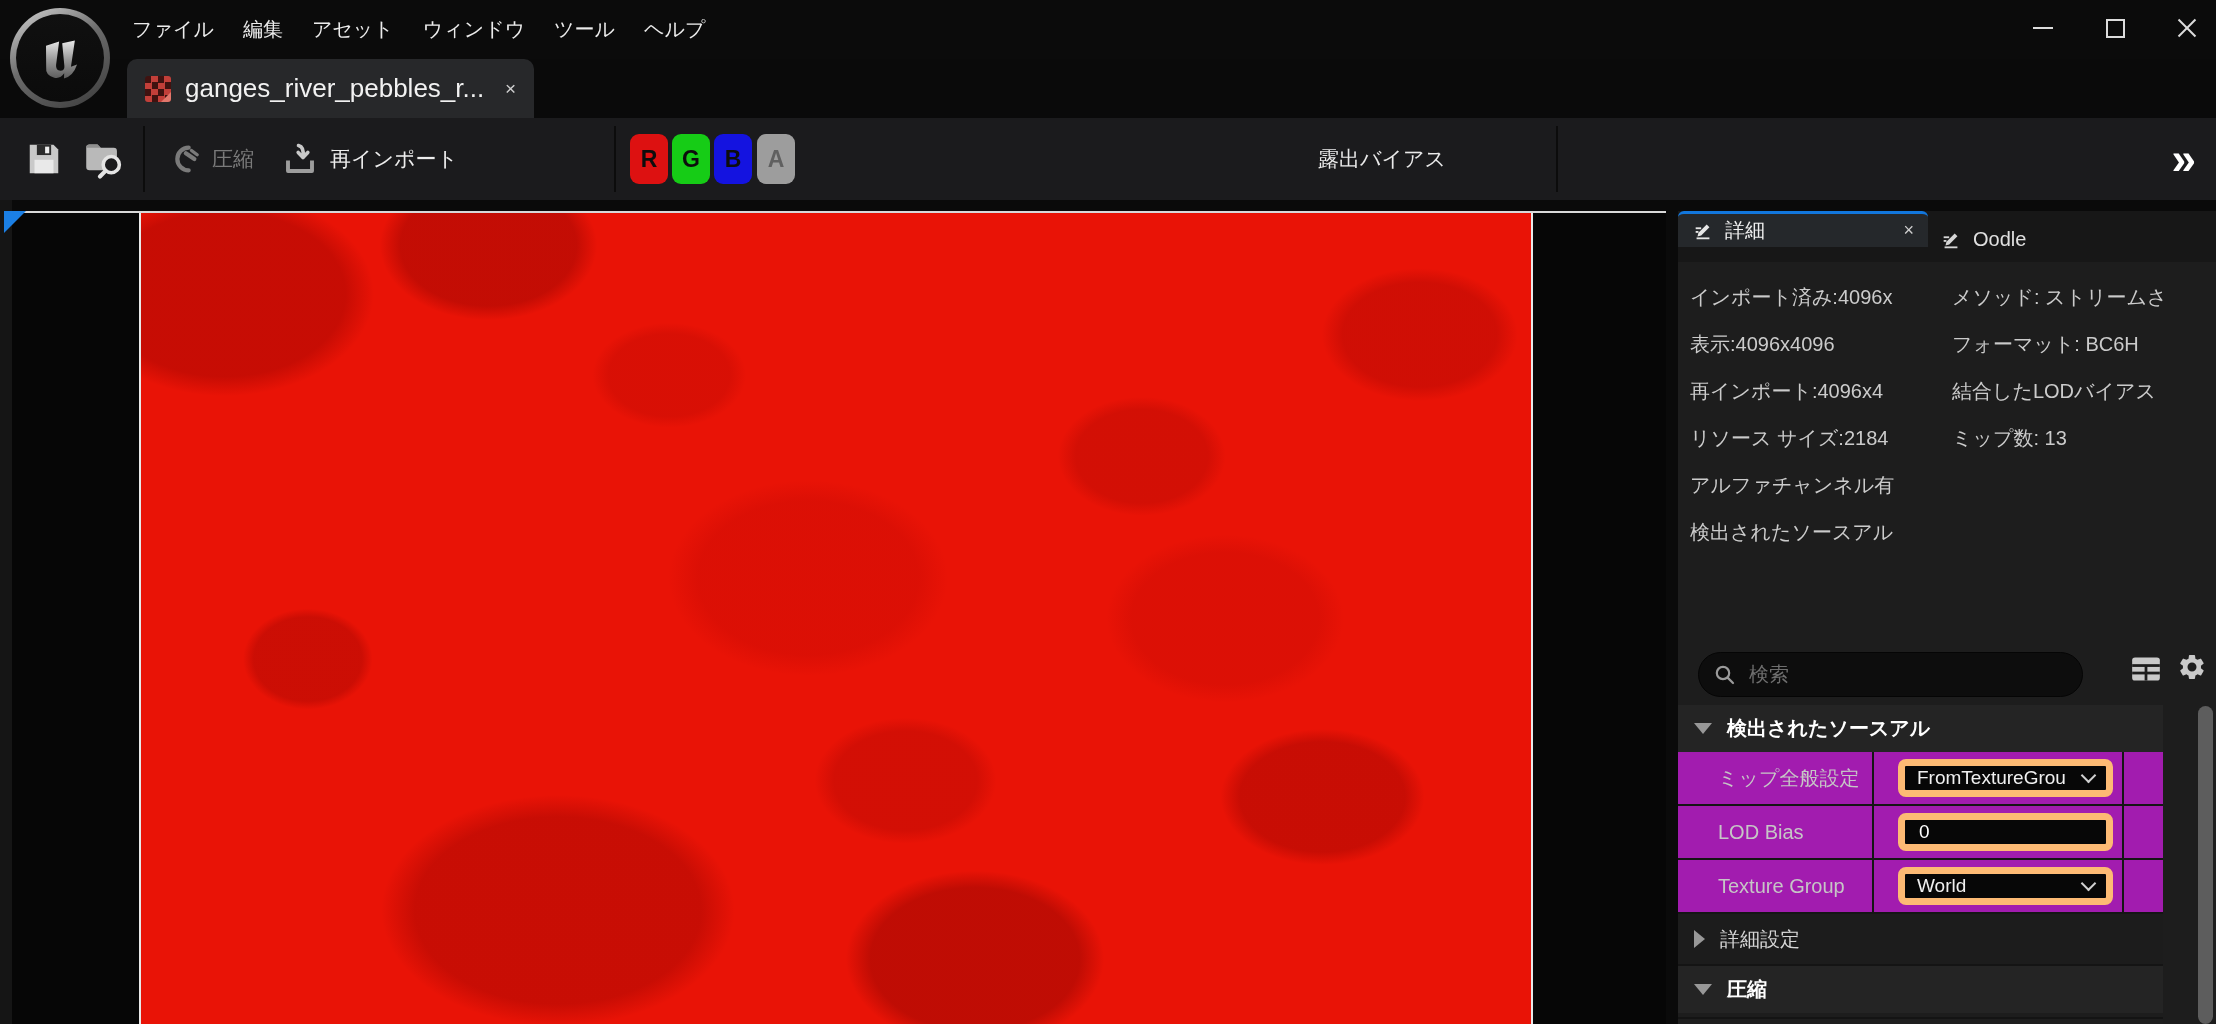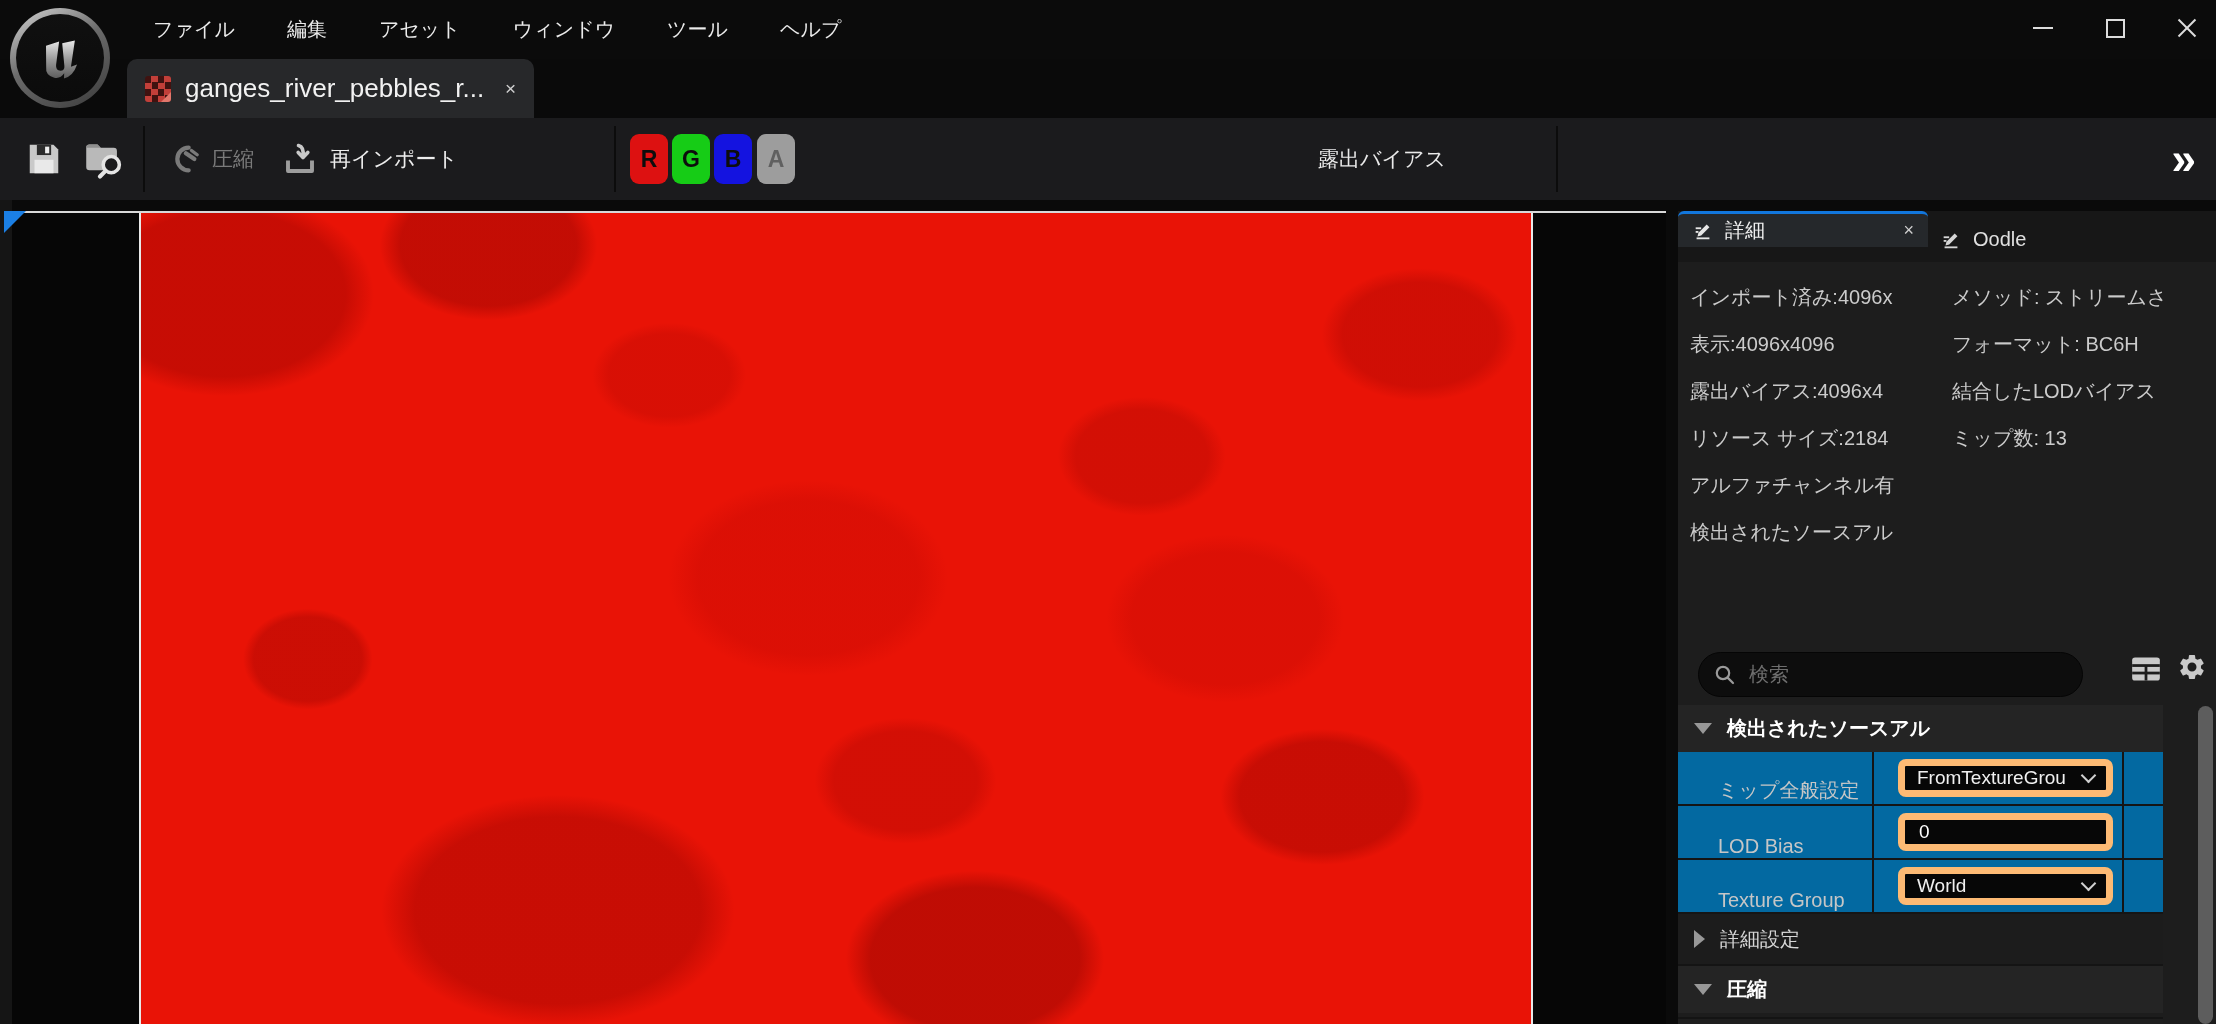--- a/index.html
+++ b/index.html
@@ -7,21 +7,21 @@
     width:2216px;height:1024px;position:relative;overflow:hidden;
     background:#0a0a0a;
     font-family:"Liberation Sans","DejaVu Sans",sans-serif;
     color:#e6e6e6;
     -webkit-font-smoothing:antialiased;
   }
   .abs{position:absolute;}
 
   
   .titlebar{left:0;top:0;width:2216px;height:59px;background:#0b0b0b;}
-  .menus{left:132px;top:0;height:59px;display:flex;align-items:center;gap:52px;font-size:20px;color:#ececec;margin-left:21px;}
+  .menus{left:132px;top:0;height:59px;display:flex;align-items:center;gap:29px;font-size:20px;color:#ececec;}
   .menu-item{cursor:default;}
   .win-controls{right:16px;top:8px;display:flex;gap:46px;align-items:center;height:40px;}
   .win-btn{width:26px;height:26px;display:flex;align-items:center;justify-content:center;position:relative;}
   .min-glyph{width:20px;height:2px;background:#dcdcdc;}
   .max-glyph{width:15px;height:15px;border:2px solid #dcdcdc;}
   .x1,.x2{position:absolute;left:1px;top:12px;width:24px;height:2px;background:#dcdcdc;}
   .x1{transform:rotate(45deg);} .x2{transform:rotate(-45deg);}
 
   
   .logo{left:10px;top:8px;width:88px;height:88px;border-radius:50%;
@@ -105,22 +105,22 @@
     font-family:"Liberation Sans","DejaVu Sans",sans-serif;}
   .search-input::placeholder{color:#6e6e6e;}
   .grid-icon{left:453px;top:445px;}
   .gear-icon{left:499px;top:441px;}
   .sec-header{left:0;width:485px;height:47px;background:#242424;display:flex;align-items:center;gap:15px;
     padding-left:16px;box-sizing:border-box;font-size:20px;font-weight:bold;color:#fff;}
   .tri-down{width:0;height:0;border-left:9px solid transparent;border-right:9px solid transparent;border-top:11px solid #989898;}
   .tri-right{width:0;height:0;border-top:9px solid transparent;border-bottom:9px solid transparent;border-left:11px solid #989898;}
   .lod-header{top:494px;}
   .prop-rows{left:0;top:541px;width:485px;}
-  .prop-row{position:relative;height:54px;background:#0369a1;border-bottom:2px solid #151515;
-    display:flex;align-items:flex-end;box-sizing:border-box;}
+  .prop-row{position:relative;height:54px;background:#a21caf;border-bottom:2px solid #151515;
+    display:flex;align-items:center;box-sizing:border-box;}
   .prop-label{padding-left:40px;width:154px;color:#c6c6c6;font-size:20px;white-space:nowrap;overflow:hidden;}
   .col-div-1{position:absolute;left:194px;top:0;bottom:0;width:2px;background:#151515;}
   .col-div-2{position:absolute;left:444px;top:0;bottom:0;width:2px;background:#151515;}
   .field{position:absolute;left:220px;top:7px;width:215px;height:38px;background:#070707;
     border:7px solid #fdba74;border-radius:8px;display:flex;align-items:center;
     padding:0 12px;box-sizing:border-box;color:#f0f0f0;font-size:19px;}
   .field .chev{margin-left:auto;color:#d0d0d0;}
   .field-input{width:100%;background:transparent;border:none;outline:none;color:#fff;font-size:19px;
     font-family:"Liberation Sans","DejaVu Sans",sans-serif;}
   .advanced-row{left:0;top:703px;width:485px;height:52px;background:#1c1c1c;border-bottom:2px solid #141414;
@@ -278,21 +278,21 @@
         <line x1="4" y1="13" x2="7" y2="13" stroke="#d6d6d6" stroke-width="2"></line>
         <line x1="5" y1="20" x2="19" y2="20" stroke="#d6d6d6" stroke-width="2"></line>
       </svg>
       <span>Oodle</span>
     </div>
   </div>
 
   <div class="abs info-col info-col-1">
     <div>インポート済み:4096x</div>
     <div>表示:4096x4096</div>
-    <div>露出バイアス:4096x4</div>
+    <div>再インポート:4096x4</div>
     <div>リソース サイズ:2184</div>
     <div>アルファチャンネル有</div>
     <div>検出されたソースアル</div>
   </div>
   <div class="abs info-col info-col-2">
     <div>メソッド: ストリームさ</div>
     <div>フォーマット: BC6H</div>
     <div>結合したLODバイアス</div>
     <div>ミップ数: 13</div>
   </div>

